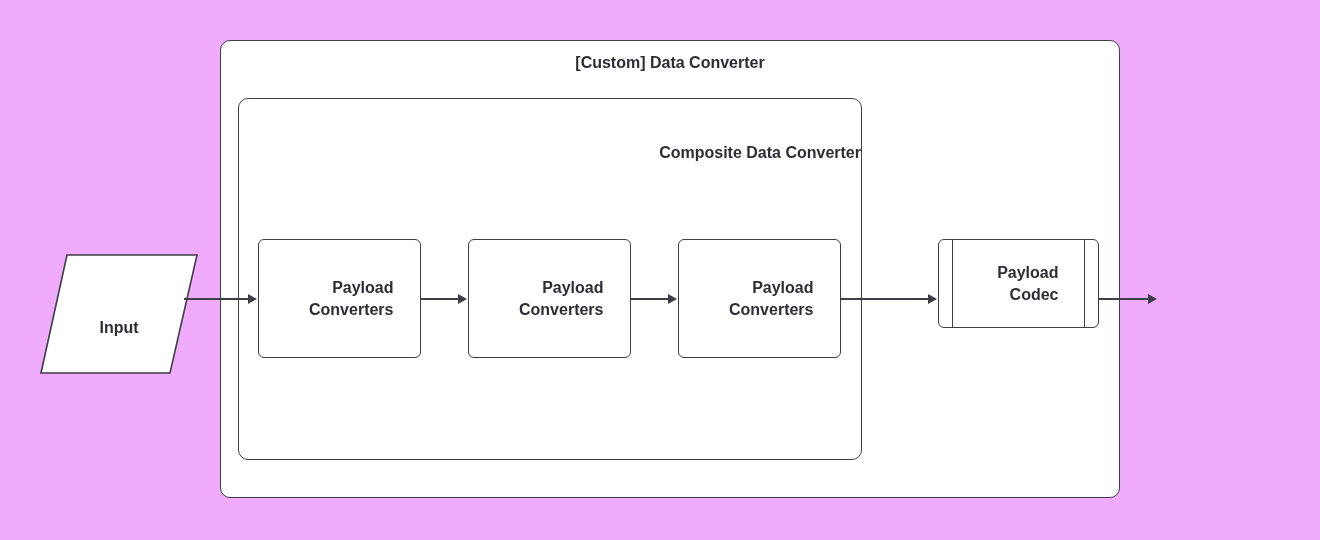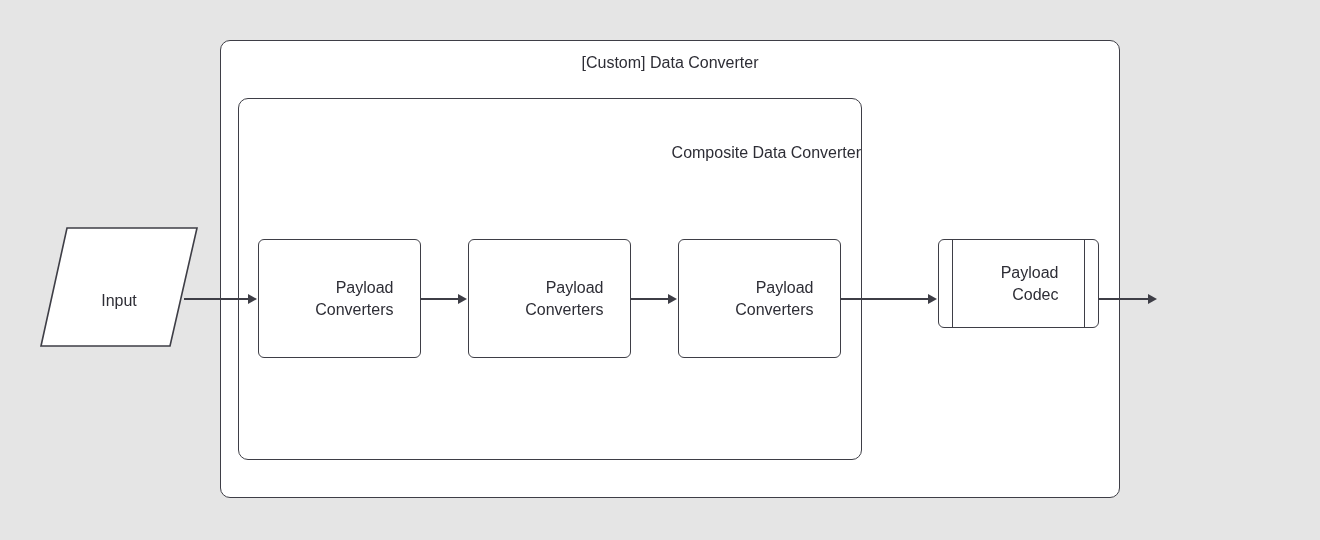--- a/index.html
+++ b/index.html
@@ -5,23 +5,24 @@
   * { margin: 0; padding: 0; box-sizing: border-box; }
   html, body { background: #ffffff; }
   body {
     font-family: "Liberation Sans", sans-serif;
     color: #2d2d35;
   }
   .canvas {
     position: relative;
     width: 1320px;
     height: 540px;
-    background: #e5e5e5;
+    background: #f0abfc;
     font-size: 16px;
     overflow: hidden;
+    font-weight: bold;
   }
   .box {
     position: absolute;
     border: 1.6px solid #3e3e46;
     background: #ffffff;
   }
   .outer-container {
     left: 220px; top: 40px; width: 900px; height: 458px;
     border-radius: 10px;
   }
@@ -76,21 +77,21 @@
   .shape-node svg { display: block; }
   .shape-node .node-label {
     position: absolute;
     inset: 0;
     display: flex;
     align-items: center;
     justify-content: center;
     text-align: center;
     line-height: 1.32;
   }
-  .input-node { left: 40px; top: 227px; width: 158px; height: 148px; }
+  .input-node { left: 40px; top: 254px; width: 158px; height: 148px; }
   .storage-node { left: 1158px; top: 236px; width: 124px; height: 128px; }
   .storage-node .node-label { padding-top: 16px; }
   .storage-node .label-text { max-width: 76px; display: inline-block; }
   .arrow {
     position: absolute;
     top: 293px;
     height: 12px;
   }
   .arrow::before {
     content: "";

